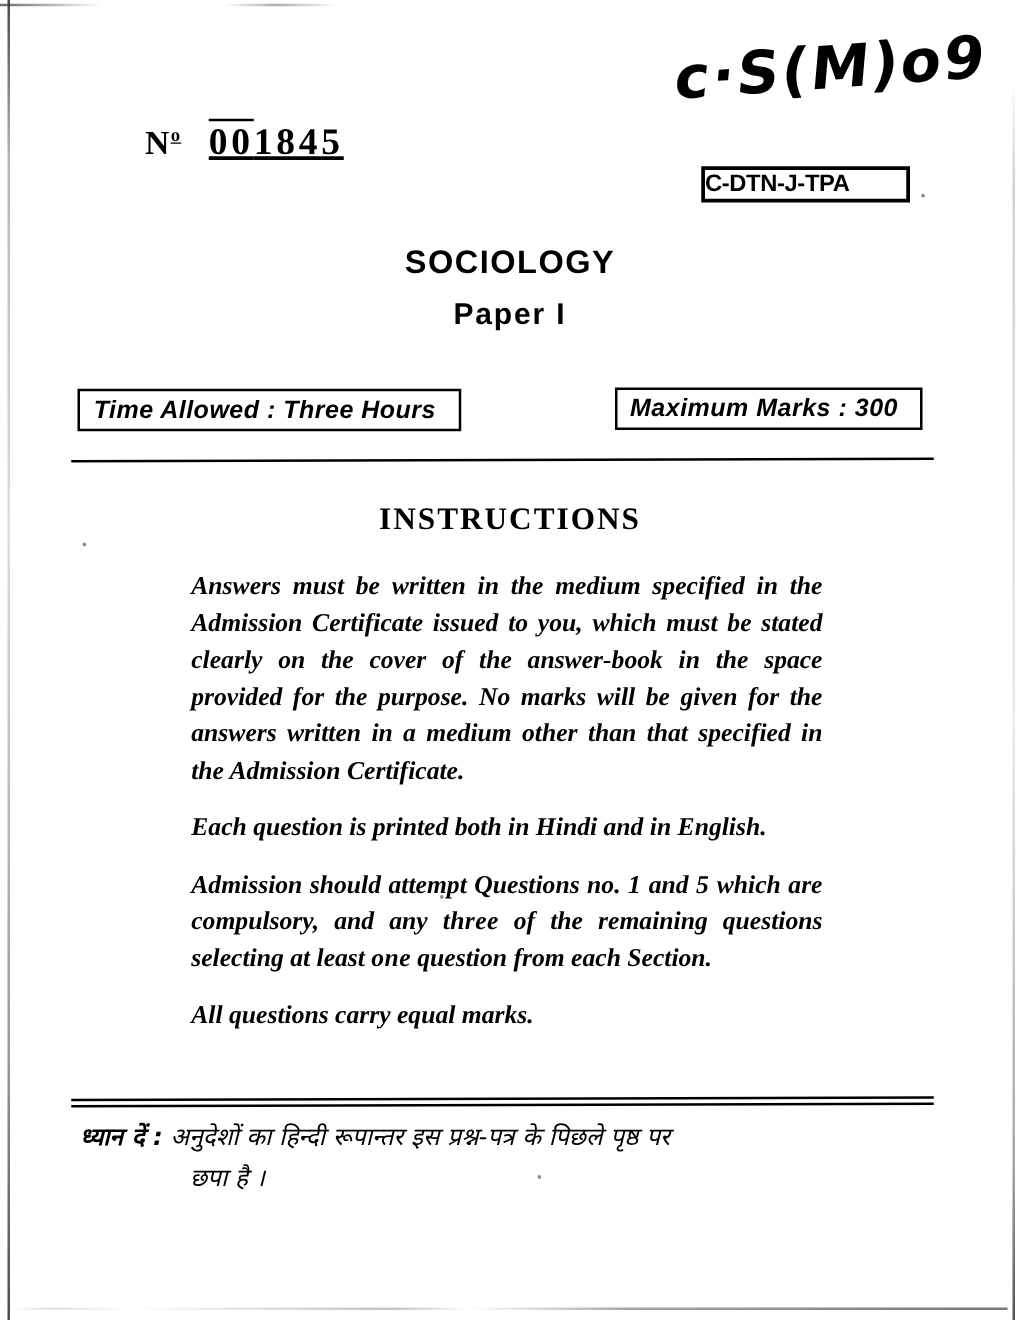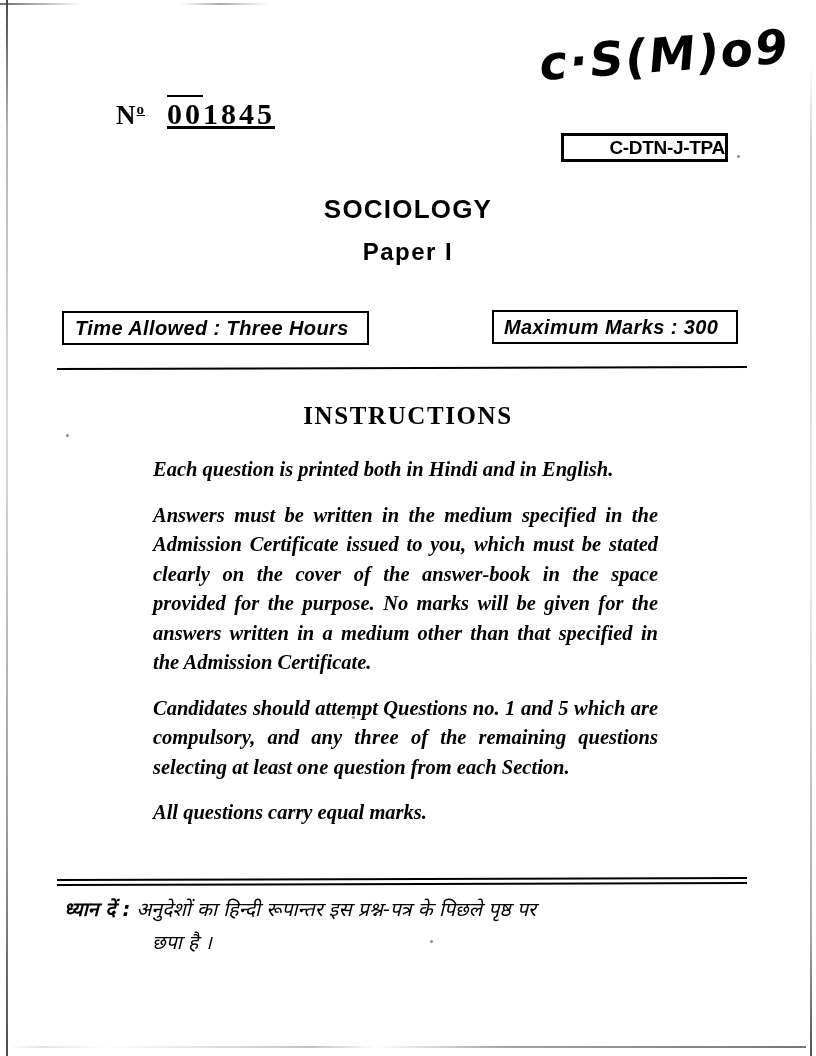--- a/index.html
+++ b/index.html
@@ -118,21 +118,21 @@
   .code-box {
     position: absolute;
     left: 561px;
     top: 133px;
     width: 167px;
     height: 29px;
     border: 3px solid #000;
     box-sizing: border-box;
     display: flex;
     align-items: center;
-    justify-content: flex-end;
+    justify-content: flex-start;
     font-family: "Liberation Sans", sans-serif;
     font-weight: 700;
     font-size: 19px;
     letter-spacing: -0.3px;
   }
 
   
   .subject-title {
     position: absolute;
     left: 0; top: 194px;
@@ -291,23 +291,23 @@
   </div>
   <div class="meta-box marks-box">
     <span>Maximum Marks : 300</span>
   </div>
 
   <div class="rule-single"></div>
 
   <div class="instr-heading">INSTRUCTIONS</div>
 
   <div class="instr-body">
+    <p>Answers must be written in the medium specified in the Admission Certificate issued to you, which must be stated clearly on the cover of the answer-book in the space provided for the purpose. No marks will be given for the answers written in a medium other than that specified in the Admission Certificate.</p>
     <p>Each question is printed both in Hindi and in English.</p>
-    <p>Answers must be written in the medium specified in the Admission Certificate issued to you, which must be stated clearly on the cover of the answer-book in the space provided for the purpose. No marks will be given for the answers written in a medium other than that specified in the Admission Certificate.</p>
-    <p><span>Candidates should attempt Questions no. </span><span class="em">1</span><span> and </span><span class="em">5</span><span> which are compulsory, and any </span><span class="em">three</span><span> of the remaining questions selecting at least </span><span class="em">one</span><span> question from each Section.</span></p>
+    <p><span>Admission should attempt Questions no. </span><span class="em">1</span><span> and </span><span class="em">5</span><span> which are compulsory, and any </span><span class="em">three</span><span> of the remaining questions selecting at least </span><span class="em">one</span><span> question from each Section.</span></p>
     <p>All questions carry equal marks.</p>
   </div>
 
   <div class="rule-double">
     <div class="l1"></div>
     <div class="gap"></div>
     <div class="l2"></div>
   </div>
 
   <div class="hindi-note">

